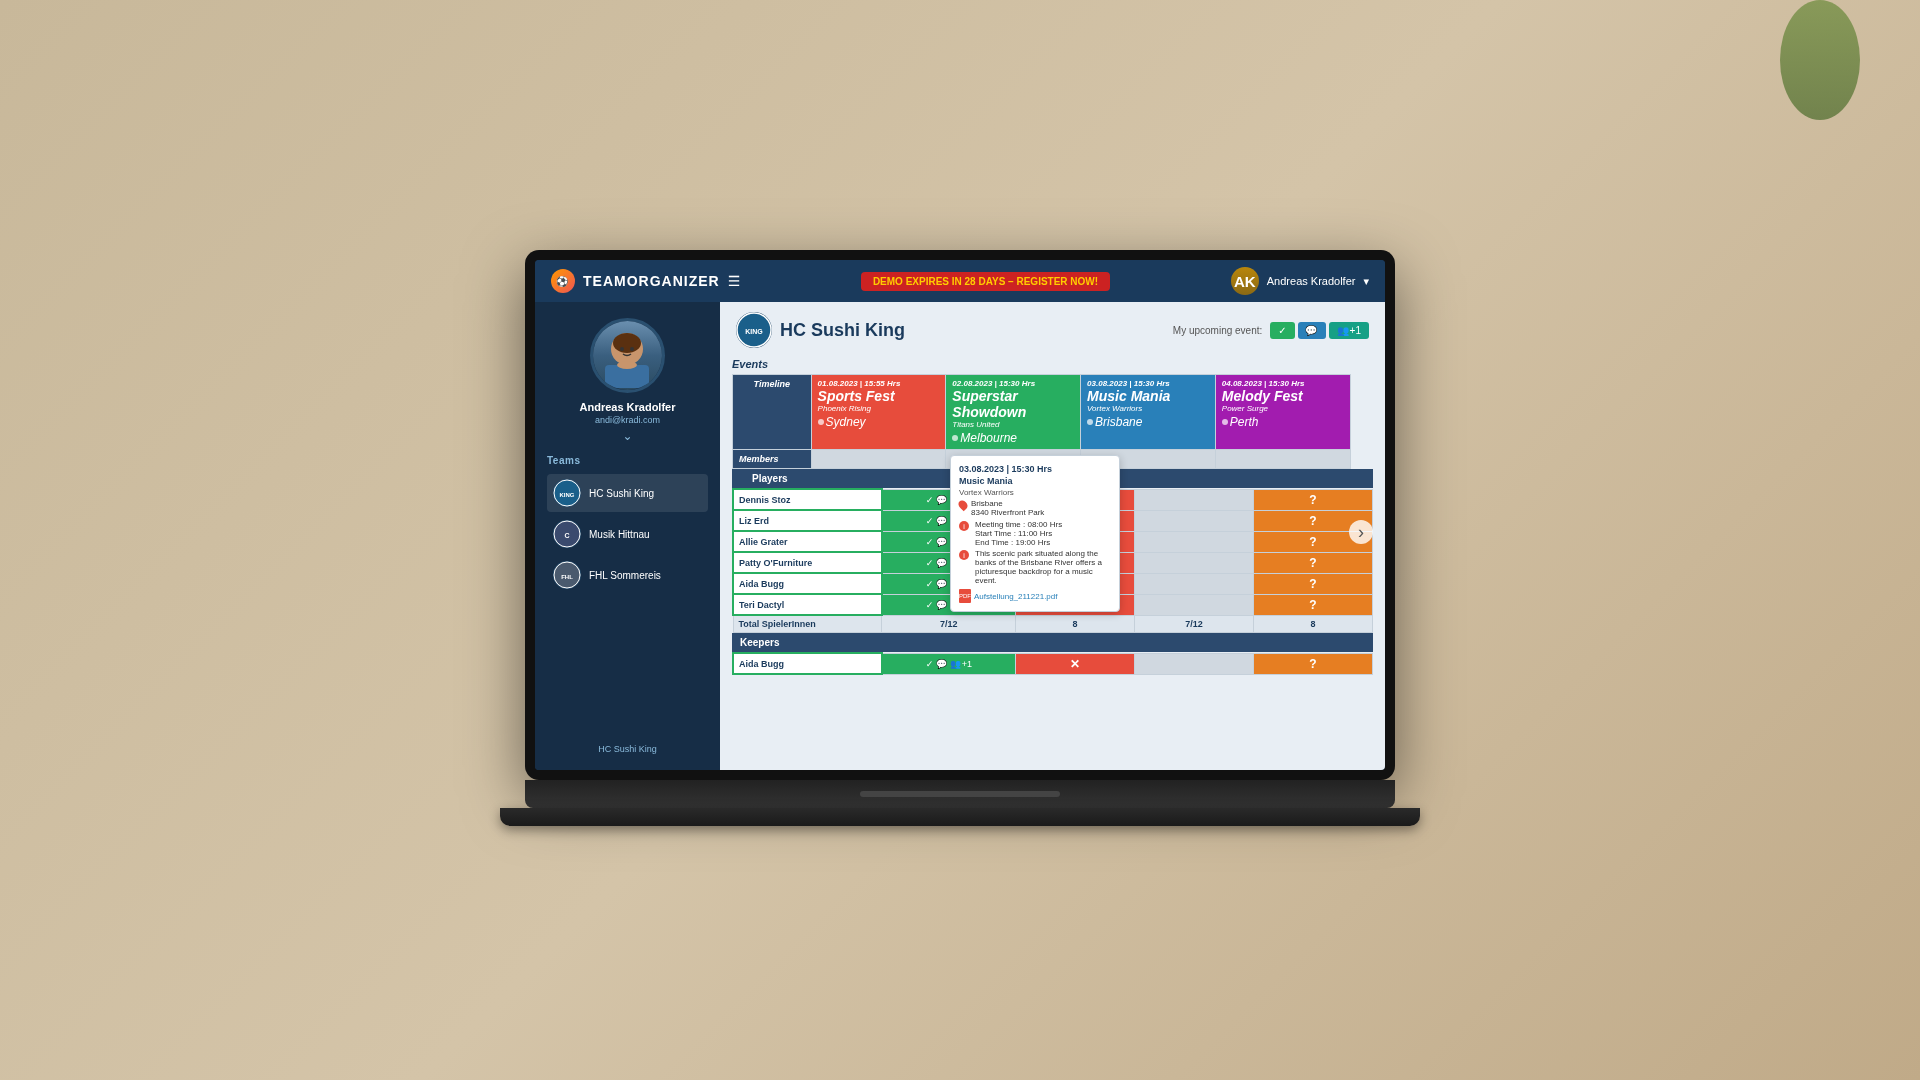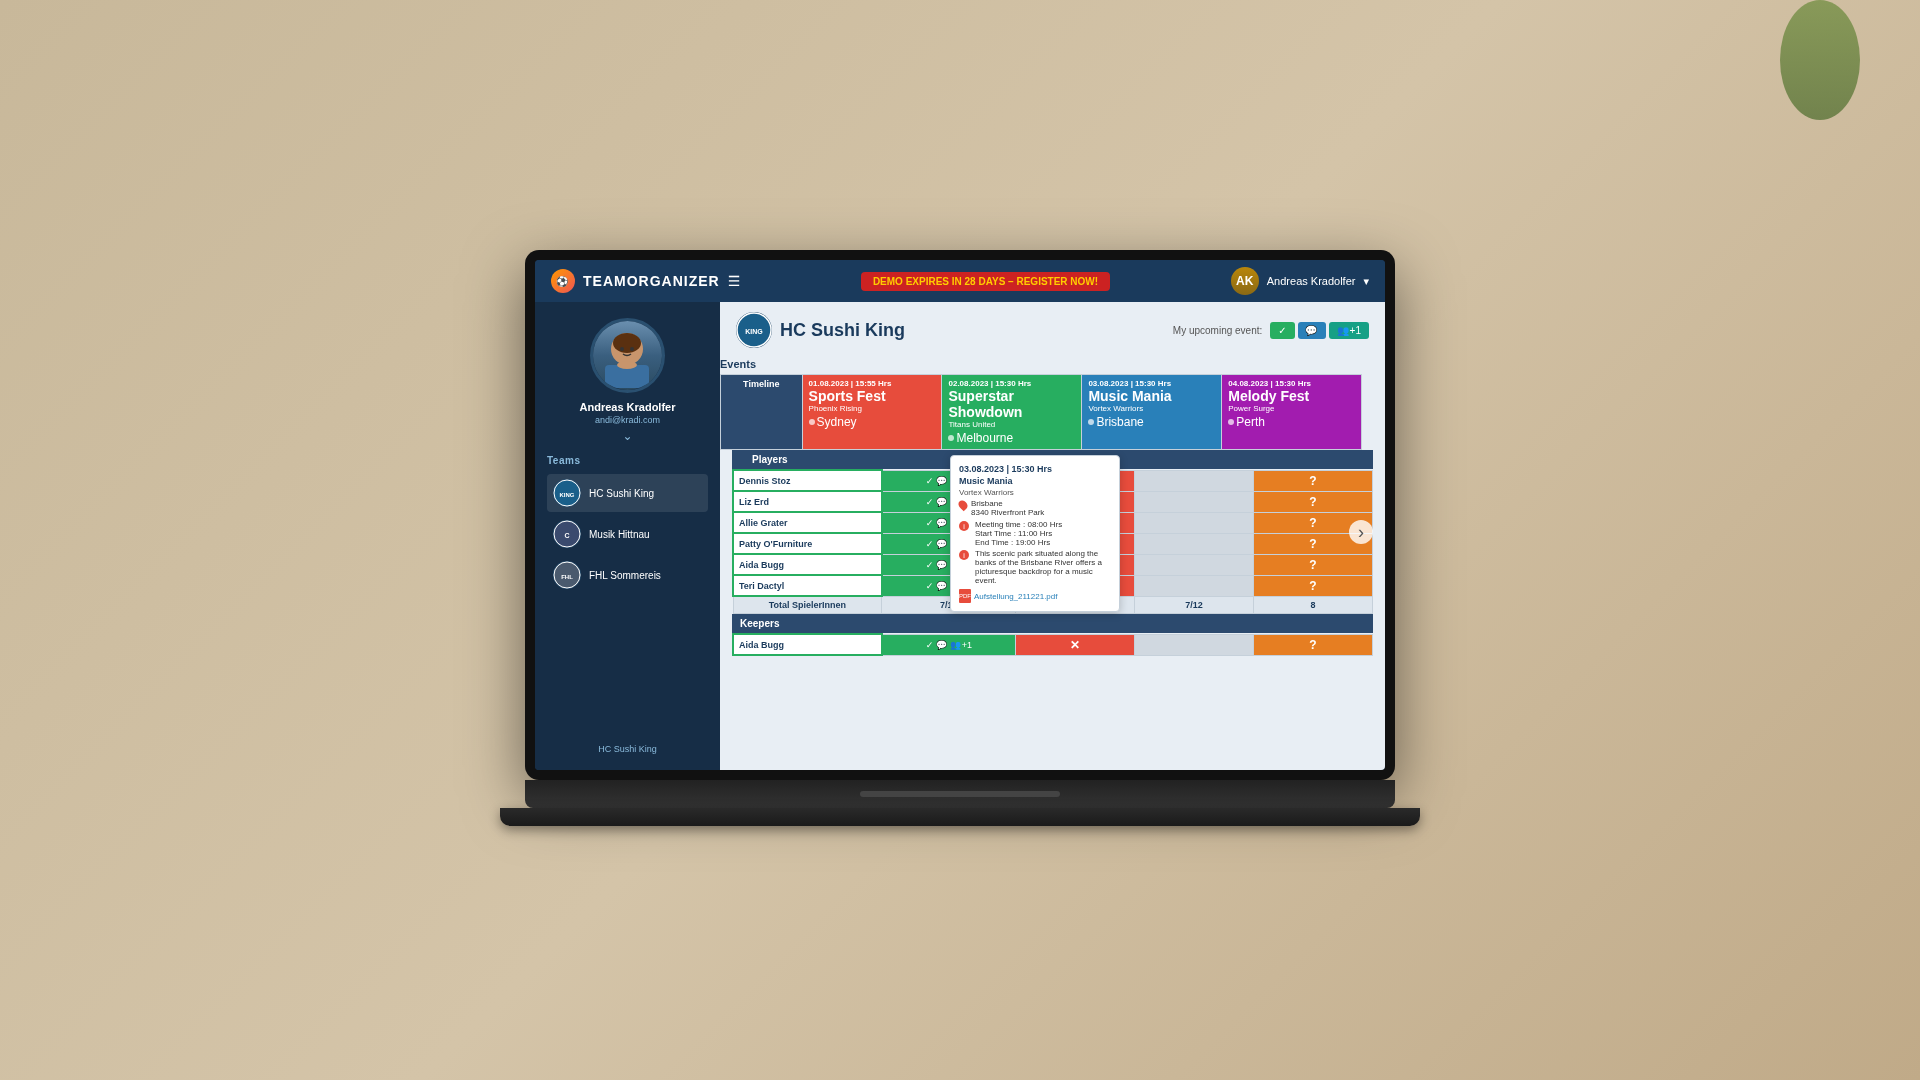--- a/index.html
+++ b/index.html
@@ -87,21 +87,21 @@
       overflow: hidden;
     }
     .user-avatar-inner {
       width: 100%;
       height: 100%;
       background: linear-gradient(180deg, #b8860b 0%, #8b6914 100%);
       display: flex;
       align-items: center;
       justify-content: center;
       color: white;
-      font-size: 12px;
+      font-size: 15px;
       font-weight: bold;
     }
     
     .main-content {
       display: flex;
       flex: 1;
       overflow: hidden;
     }
     
     .sidebar {
@@ -251,21 +251,22 @@
       font-size: 10px;
       color: white;
       gap: 3px;
       cursor: pointer;
     }
     .event-btn.green { background: #27ae60; }
     .event-btn.blue { background: #2980b9; }
     .event-btn.teal { background: #16a085; }
     
     .events-section {
-      padding: 0 0;
+      padding: 0 12px;
+      font-style: italic;
     }
     .section-label {
       color: #1a3a5c;
       font-size: 11px;
       font-weight: bold;
       padding: 4px 0;
     }
     
     .events-table {
       width: 100%;
@@ -389,21 +390,21 @@
     .x-mark { color: white; font-size: 12px; font-weight: bold; }
     .q-mark { color: white; font-size: 12px; font-weight: bold; }
     .total-row td {
       background: #dde5ed;
       color: #1a3a5c;
       font-weight: bold;
       font-size: 9px;
       text-align: center;
     }
     .total-row td:first-child {
-      text-align: center;
+      text-align: left;
     }
     .keepers-header {
       background: #2c4a6e;
       color: white;
       font-size: 10px;
       font-weight: bold;
       padding: 4px 8px;
     }
     
     .popup-overlay {
@@ -639,20 +640,28 @@
                     <div class="event-date">04.08.2023 | 15:30 Hrs</div>
                     <div class="event-name">Melody Fest</div>
                     <div class="event-sub">Power Surge</div>
                     <div class="event-location">
                       <div class="location-dot"></div>
                       <span>Perth</span>
                     </div>
                   </td>
                   <td style="width:20px;background:#e8eef4;border:none;"></td>
                 </tr>
+                <tr>
+                  <td class="members-cell">Members</td>
+                  <td style="background:#d0d8e0;"></td>
+                  <td style="background:#d0d8e0;"></td>
+                  <td style="background:#d0d8e0;"></td>
+                  <td style="background:#d0d8e0;"></td>
+                  <td style="background:#e8eef4;border:none;"></td>
+                </tr>
               </tbody>
                 </table>
             </div>
 
             <div class="players-section">
               <div class="section-header-row">Players</div>
               <table class="players-table">
 
                 <tbody>
                     <tr>

